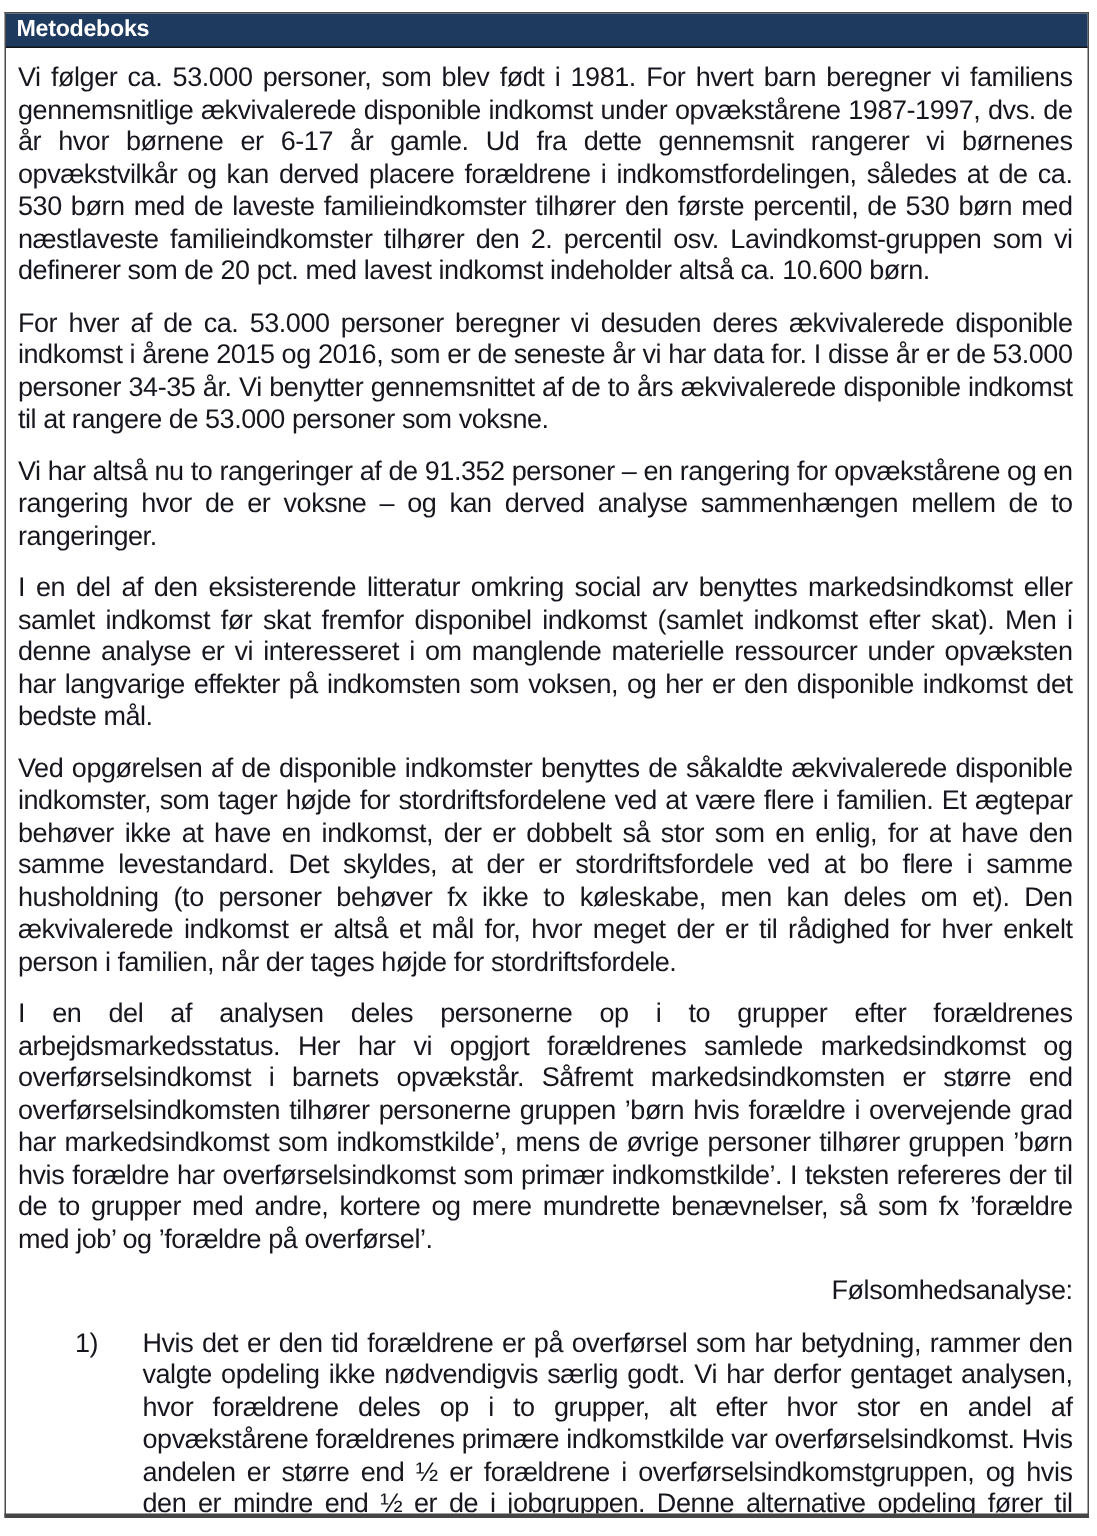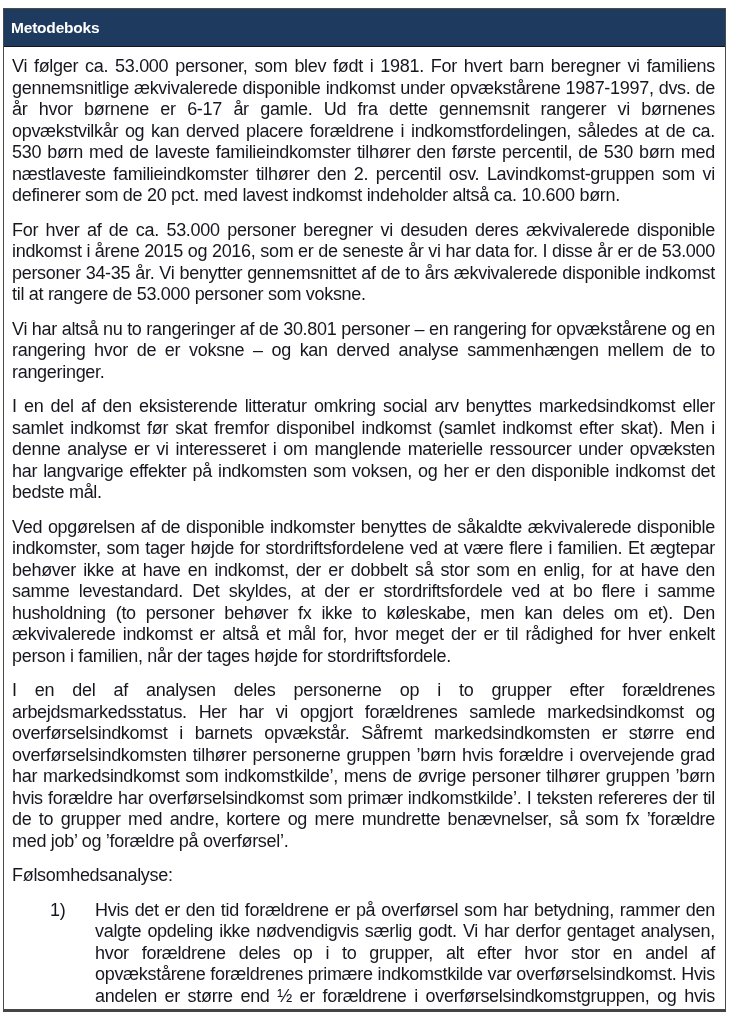--- a/index.html
+++ b/index.html
@@ -26,21 +26,21 @@
     height: 1004px;
     border: 1px solid var(--border-color);
     border-bottom: 3px solid #454545;
     background: #ffffff;
     display: flex;
     flex-direction: column;
   }
   .box-header {
     background: var(--header-bg);
     border-bottom: 1px solid #14141a;
-    height: 38px;
+    height: 23px;
     display: flex;
     align-items: center;
     padding-left: 7px;
     flex: none;
   }
   .box-header .title {
     color: var(--header-text);
     font-size: 15.5px;
     font-weight: bold;
     letter-spacing: -0.2px;
@@ -51,21 +51,21 @@
     color: var(--body-text);
     font-size: 18px;
     line-height: 21.5px;
     letter-spacing: -0.3px;
     text-align: justify;
     hyphens: auto;
     -webkit-hyphens: auto;
     overflow: hidden;
   }
   .box-body p { margin-bottom: 13px; }
-  .box-body p.subheading { text-align: left; }
+  .box-body p.subheading { text-align: right; }
   .list-item {
     display: flex;
     margin-left: 38px;
     margin-bottom: 13px;
   }
   .list-item .num {
     flex: none;
     width: 29px;
     text-align: left;
   }
@@ -81,21 +81,21 @@
 <body>
 
 <div class="page">
   <div class="methodbox">
     <div class="box-header">
       <span class="title">Metodeboks</span>
     </div>
     <div class="box-body">
       <p>Vi følger ca. 53.000 personer, som blev født i 1981. For hvert barn beregner vi familiens gennemsnitlige ækvivalerede disponible indkomst under opvækstårene 1987-1997, dvs. de år hvor børnene er 6-17 år gamle. Ud fra dette gennemsnit rangerer vi børnenes opvækstvilkår og kan derved placere forældrene i indkomstfordelingen, således at de ca. 530 børn med de laveste familieindkomster tilhører den første percentil, de 530 børn med næstlaveste familieindkomster tilhører den 2. percentil osv. Lavindkomst-gruppen som vi definerer som de 20 pct. med lavest indkomst indeholder altså ca. 10.600 børn.</p>
       <p>For hver af de ca. 53.000 personer beregner vi desuden deres ækvivalerede disponible indkomst i årene 2015 og 2016, som er de seneste år vi har data for. I disse år er de 53.000 personer 34-35 år. Vi benytter gennemsnittet af de to års ækvivalerede disponible indkomst til at rangere de 53.000 personer som voksne.</p>
-      <p>Vi har altså nu to rangeringer af de 30.801 personer – en rangering for opvækstårene og en rangering hvor de er voksne – og kan derved analyse sammenhængen mellem de to rangeringer.</p>
+      <p>Vi har altså nu to rangeringer af de 91.352 personer – en rangering for opvækstårene og en rangering hvor de er voksne – og kan derved analyse sammenhængen mellem de to rangeringer.</p>
       <p>I en del af den eksisterende litteratur omkring social arv benyttes markedsindkomst eller samlet indkomst før skat fremfor disponibel indkomst (samlet indkomst efter skat). Men i denne analyse er vi interesseret i om manglende materielle ressourcer under opvæksten har langvarige effekter på indkomsten som voksen, og her er den disponible indkomst det bedste mål.</p>
       <p>Ved opgørelsen af de disponible indkomster benyttes de såkaldte ækvivalerede disponible indkomster, som tager højde for stordriftsfordelene ved at være flere i familien. Et ægtepar behøver ikke at have en indkomst, der er dobbelt så stor som en enlig, for at have den samme levestandard. Det skyldes, at der er stordriftsfordele ved at bo flere i samme husholdning (to personer behøver fx ikke to køleskabe, men kan deles om et). Den ækvivalerede indkomst er altså et mål for, hvor meget der er til rådighed for hver enkelt person i familien, når der tages højde for stordriftsfordele.</p>
       <p>I en del af analysen deles personerne op i to grupper efter forældrenes arbejdsmarkedsstatus. Her har vi opgjort forældrenes samlede markedsindkomst og overførselsindkomst i barnets opvækstår. Såfremt markedsindkomsten er større end overførselsindkomsten tilhører personerne gruppen ’børn hvis forældre i overvejende grad har markedsindkomst som indkomstkilde’, mens de øvrige personer tilhører gruppen ’børn hvis forældre har overførselsindkomst som primær indkomstkilde’. I teksten refereres der til de to grupper med andre, kortere og mere mundrette benævnelser, så som fx ’forældre med job’ og ’forældre på overførsel’.</p>
       <p class="subheading">Følsomhedsanalyse:</p>
       <div class="list-item">
         <span class="num">1)</span>
         <div class="list-text">Hvis det er den tid forældrene er på overførsel som har betydning, rammer den valgte opdeling ikke nødvendigvis særlig godt. Vi har derfor gentaget analysen, hvor forældrene deles op i to grupper, alt efter hvor stor en andel af opvækstårene forældrenes primære indkomstkilde var overførselsindkomst. Hvis andelen er større end ½ er forældrene i overførselsindkomstgruppen, og hvis den er mindre end ½ er de i jobgruppen. Denne alternative opdeling fører til nøjagtig de samme kvalitative konklusioner.</div>
       </div>
     </div>
   </div>

